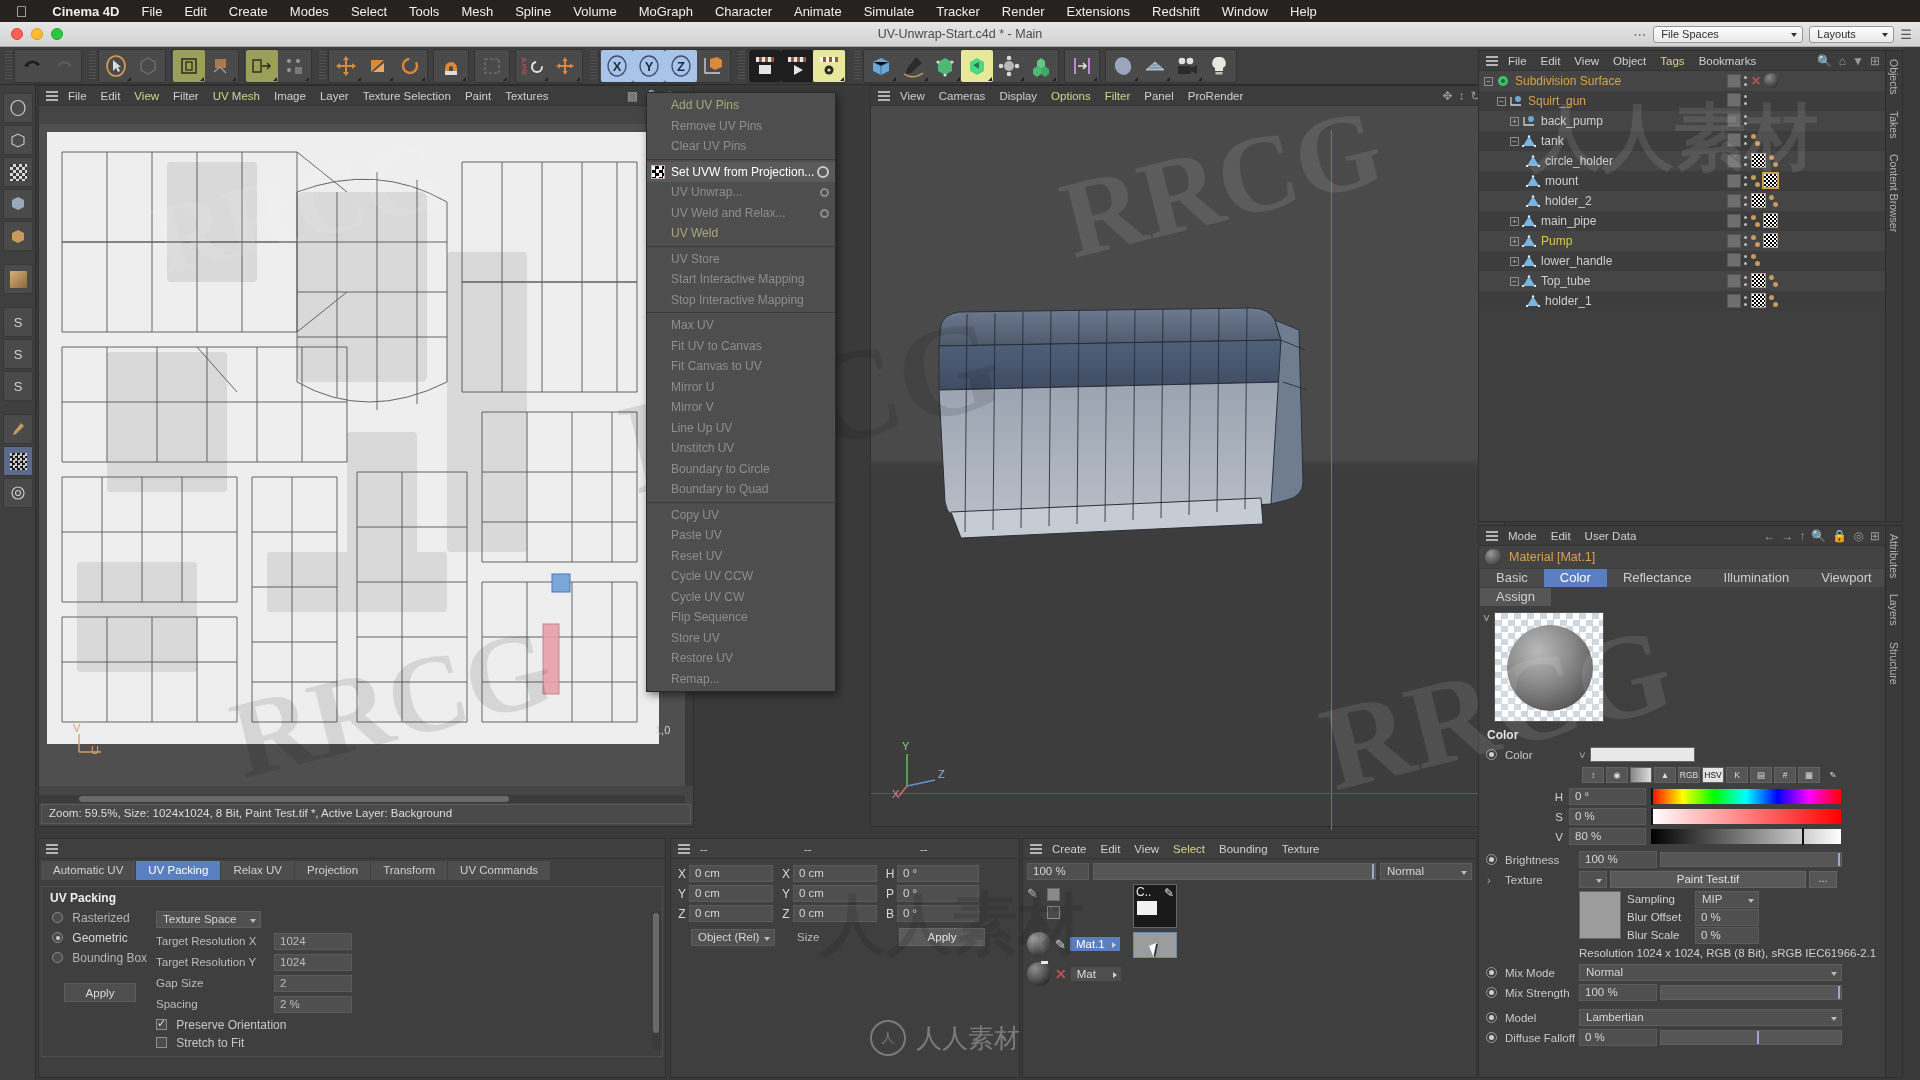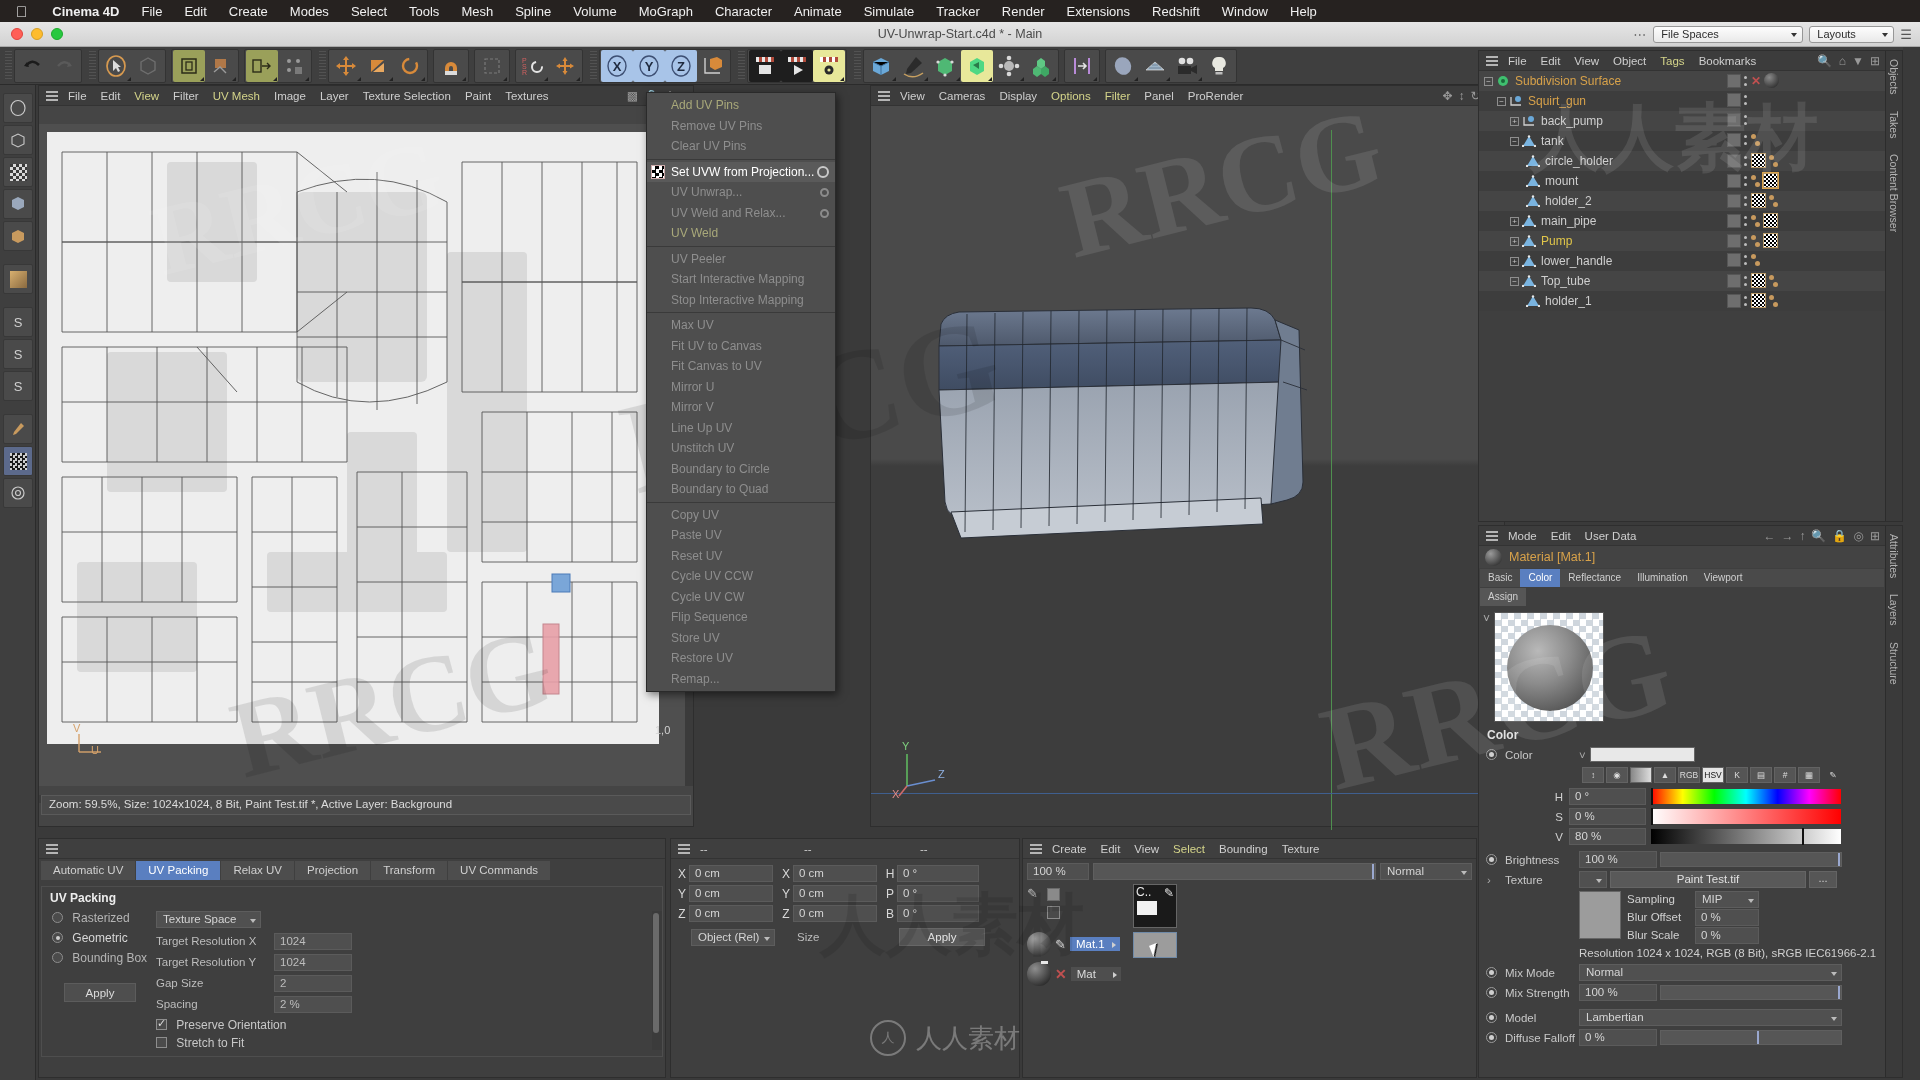--- a/index.html
+++ b/index.html
@@ -63,21 +63,21 @@
 
   
   #uvpanel { left:38px; top:85px; width:656px; height:742px; background:#454545; }
   #uv-title { height:18px; background:#4c4c4c; color:#d8d8d8; font-size:11.5px;
     padding:2px 0 0 8px; border-bottom:1px solid #383838;}
   #uv-canvas { position:absolute; left:0; top:38px; width:654px; height:662px;
     background:#4f4f4f; overflow:hidden; }
   #uv-image { position:absolute; left:8px; top:8px; width:612px; height:612px;
     background:#e9e9e9; }
   .uv-axis-lbl { position:absolute; color:#d6a26b; font-size:11px; }
-  #uv-status { position:absolute; left:2px; bottom:11px; width:650px; height:19px;
+  #uv-status { position:absolute; left:2px; bottom:2px; width:650px; height:19px;
     background:#4a4a4a; border:1px solid #5a5a5a; color:#dcdcdc;
     font-size:11.5px; padding:2px 0 16px 7px; }
   #uv-vscroll { position:absolute; right:0; top:38px; width:8px; height:662px; background:#3b3b3b;}
   #uv-hscroll { position:absolute; left:0; bottom:23px; width:646px; height:8px; background:#3b3b3b;}
 
   
   #uvsvg { position:absolute; left:0; top:0; }
 
   
   #uvmesh-menu { position:absolute; left:646px; top:92px; width:190px;
@@ -135,21 +135,21 @@
   .vtab { writing-mode:vertical-rl; font-size:10.5px; color:#b4b4b4;
     padding:8px 2px; white-space:nowrap; }
 
   
   #attrmgr { left:1478px; top:525px; width:425px; height:553px; background:#3f3f3f; }
   #attr-obj { height:22px; display:flex; align-items:center; gap:7px; padding-left:6px;
     background:#434343; font-size:12.5px; color:#d8a24a; }
   #attr-obj .ball { width:17px;height:17px;border-radius:50%;
     background:radial-gradient(circle at 33% 28%, #9a9a9a, #1c1c1c); }
   .attab-row { display:flex; height:18px; background:#4a4a4a; margin:1px 1px 0 1px;}
-  .attab { padding:0 8px; font-size:10px; line-height:18px; color:#cfcfcf; }
+  .attab { padding:0 16px; font-size:13px; line-height:18px; color:#cfcfcf; }
   .attab.sel { background:#5a7fc0; color:#fff; }
   .attab.assign { background:#565656; }
   .prev-swatch { width:110px; height:110px;
     background:repeating-conic-gradient(#cfd6dd 0% 25%, #ffffff 0% 50%) 0 0/13px 13px;
     position:relative; overflow:hidden; border:1px solid #555;}
   .prev-ball { position:absolute; left:12px; top:12px; width:86px; height:86px; border-radius:50%;
     background:radial-gradient(circle at 36% 30%, #b9b9b9 0%, #8c8c8c 40%, #3b3b3b 100%); }
   .arow { display:flex; align-items:center; height:19px; margin:1px 0; font-size:11.5px; }
   .alabel { width:100px; color:#c8c8c8; padding-left:26px; white-space:nowrap; }
   .radio-o { width:11px;height:11px;border-radius:50%;border:1.5px solid #9a9a9a;
@@ -716,21 +716,21 @@
       <span>UV Weld and Relax...</span>
       <i class="gear sm"></i>
     </div>
   <div class="mnu-item khaki">
       <i class="ic"></i>
       <span>UV Weld</span>
     </div>
   <div class="mnu-sep"></div>
   <div class="mnu-item dim">
       <i class="ic"></i>
-      <span>UV Peeler</span>
+      <span>UV Store</span>
     </div>
   <div class="mnu-item dim">
       <i class="ic"></i>
       <span>Start Interactive Mapping</span>
     </div>
   <div class="mnu-item dim">
       <i class="ic"></i>
       <span>Stop Interactive Mapping</span>
     </div>
   <div class="mnu-sep"></div>

